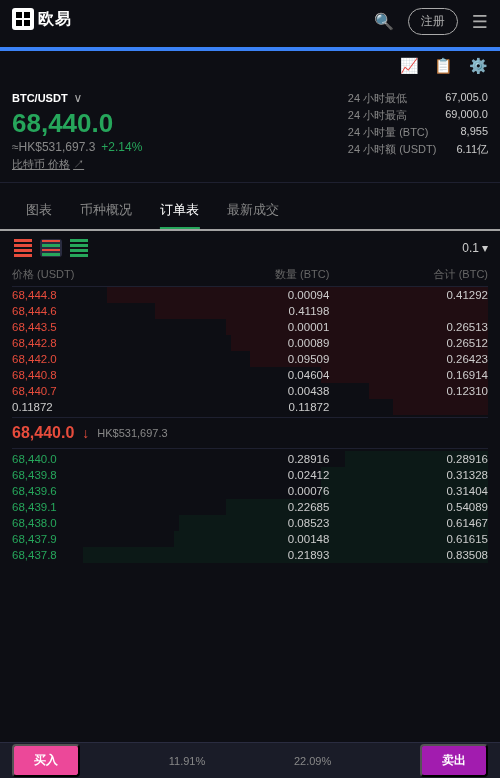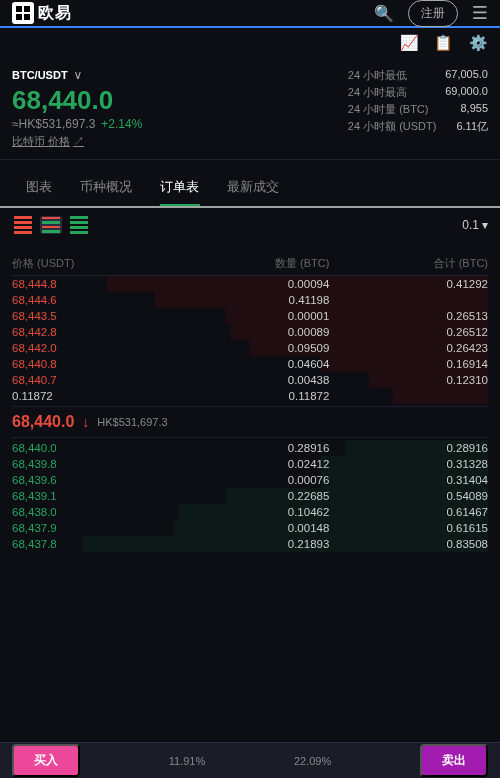--- a/index.html
+++ b/index.html
@@ -9,26 +9,26 @@
       font-family: -apple-system, BlinkMacSystemFont, 'Segoe UI', Arial, sans-serif;
       font-size: 12px;
       width: 500px;
       min-height: 778px;
       overflow-x: hidden;
     }
 
     
     .header {
       display: flex;
-      align-items: center;
+      align-items: flex-start;
       justify-content: space-between;
       padding: 8px 12px;
       background: #0d0e14;
-      height: 28px;
-      border-bottom: 2px solid #3b82f6;
+      height: 51px;
+      border-bottom: 4px solid #3b82f6;
     }
     .header-logo {
       display: flex;
       align-items: center;
       gap: 6px;
       font-size: 18px;
       font-weight: bold;
       color: #fff;
     }
     .header-right {
@@ -153,21 +153,21 @@
     }
 
     
     .order-book {
       padding: 8px 12px 0;
     }
     .ob-toolbar {
       display: flex;
       align-items: center;
       justify-content: space-between;
-      margin-bottom: 20px;
+      margin-bottom: 8px;
     }
     .ob-view-icons {
       display: flex;
       gap: 6px;
     }
     .view-icon {
       width: 22px;
       height: 18px;
       cursor: pointer;
       display: flex;
@@ -458,21 +458,21 @@
       <div class="bg-bar bg-buy" style="width:35%;"></div>
     </div>
       <div class="ob-row">
       <div class="col price-buy">68,439.1</div>
       <div class="col" style="color:#ccc;">0.22685</div>
       <div class="col" style="color:#ccc;">0.54089</div>
       <div class="bg-bar bg-buy" style="width:55%;"></div>
     </div>
       <div class="ob-row">
       <div class="col price-buy">68,438.0</div>
-      <div class="col" style="color:#ccc;">0.10462</div>
+      <div class="col" style="color:#ccc;">0.08523</div>
       <div class="col" style="color:#ccc;">0.61467</div>
       <div class="bg-bar bg-buy" style="width:65%;"></div>
     </div>
       <div class="ob-row">
       <div class="col price-buy">68,437.9</div>
       <div class="col" style="color:#ccc;">0.00148</div>
       <div class="col" style="color:#ccc;">0.61615</div>
       <div class="bg-bar bg-buy" style="width:66%;"></div>
     </div>
       <div class="ob-row">

